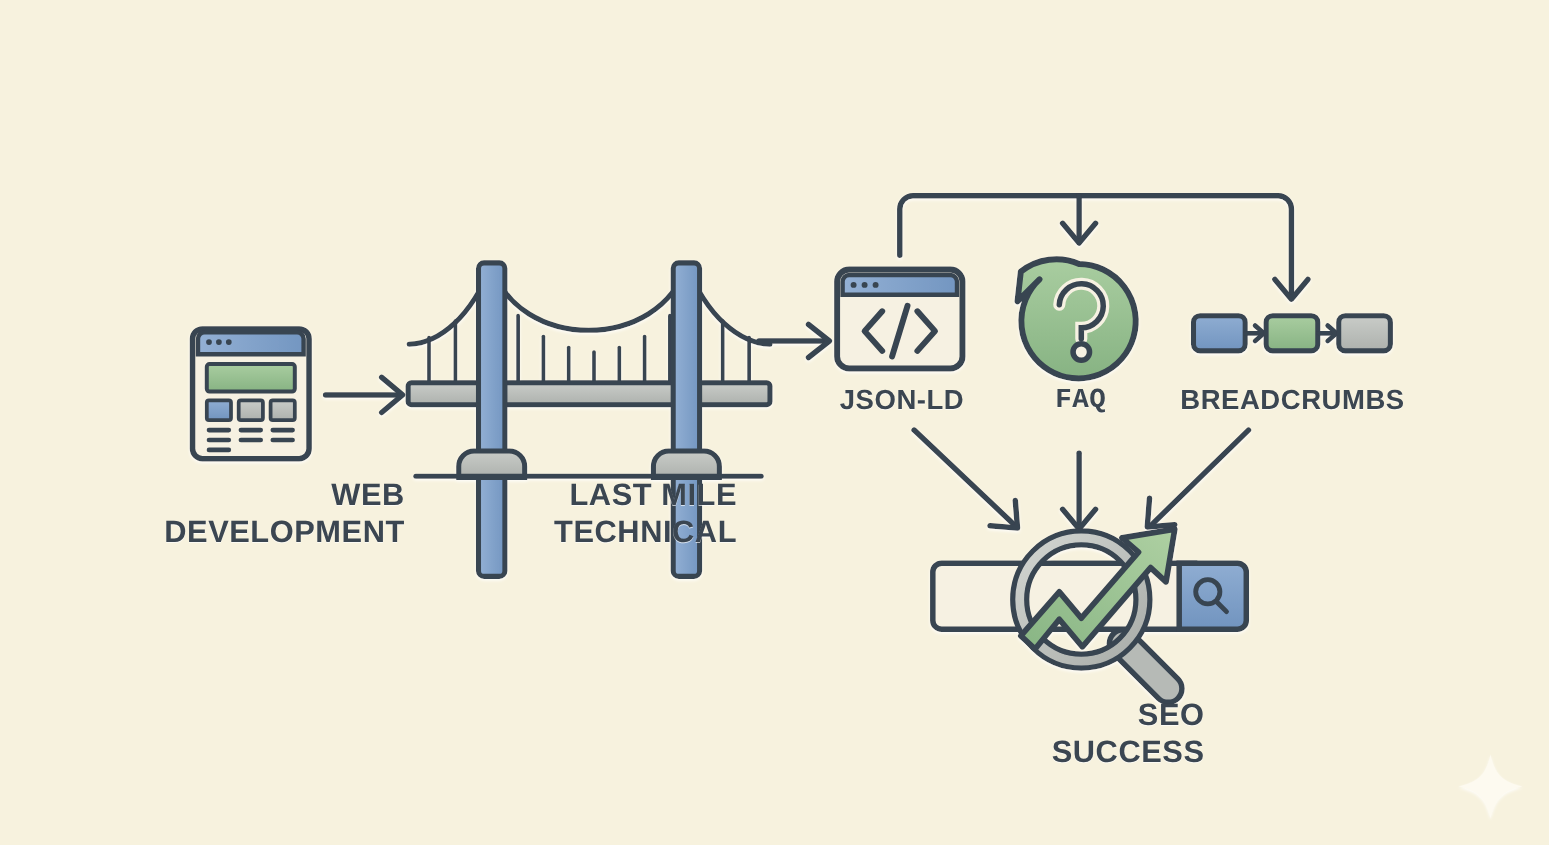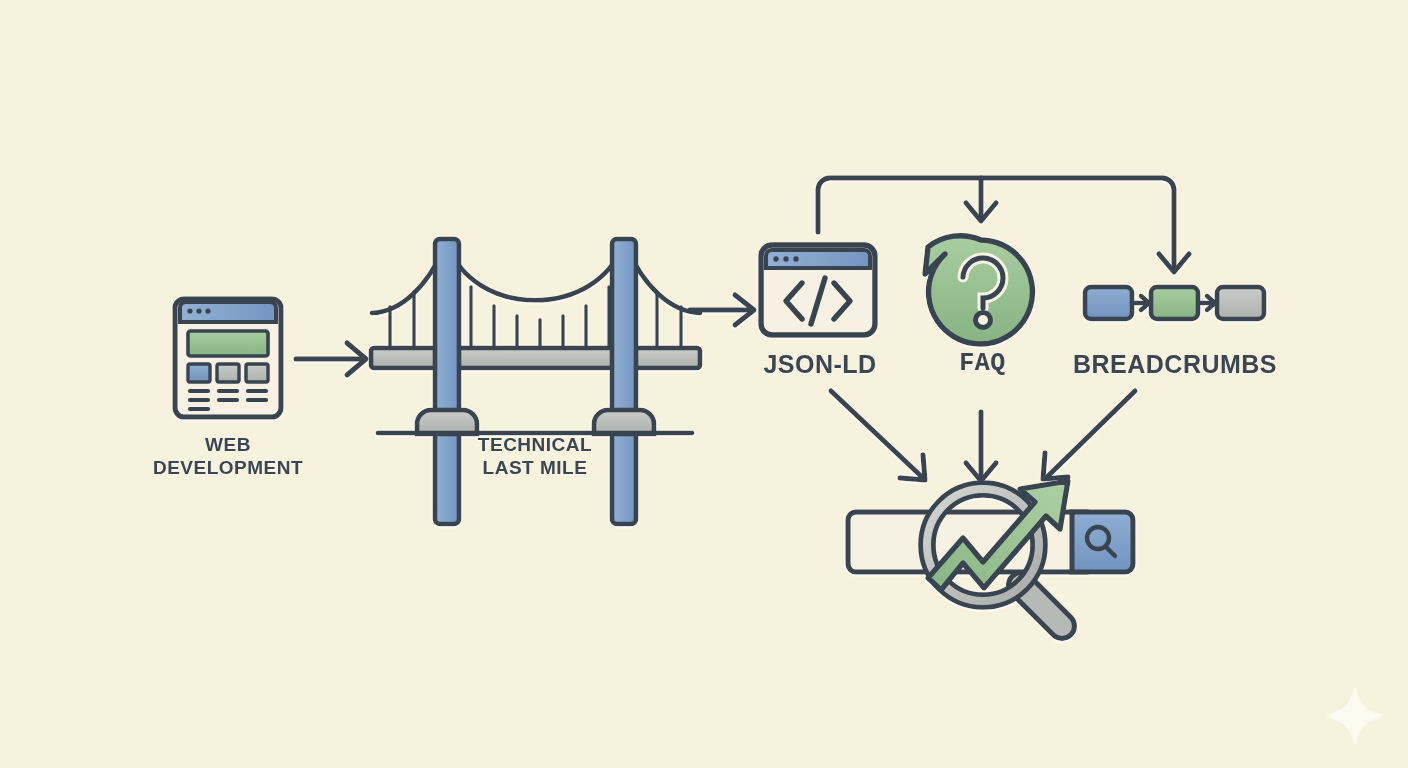--- a/index.html
+++ b/index.html
@@ -26,21 +26,21 @@
     position: absolute;
     text-align: center;
     color: #3b4651;
     font-family: "Liberation Sans", sans-serif;
     font-weight: bold;
     letter-spacing: 0.5px;
     line-height: 1.22;
     text-shadow: 0 1px 0 rgba(255,255,255,0.65);
     user-select: none;
   }
-  .lbl-big { font-size: 19px; }
+  .lbl-big { font-size: 28px; text-align: right; }
   .lbl-mid { font-size: 25px; }
   .caption-web { left: 88px; top: 433px; width: 280px; }
   .caption-bridge { left: 400px; top: 433px; width: 270px; }
   .caption-json { left: 720px; top: 349px; width: 200px; }
   .caption-faq  { left: 895px; top: 349px; width: 175px; font-family: Liberation Mono, monospace; }
   .caption-crumb{ left: 1030px; top: 349px; width: 290px; }
   .caption-seo  { left: 870px; top: 633px; width: 225px; }
 </style>
 </head>
 <body>
@@ -224,30 +224,34 @@
 
     </g>
   </svg>
 
   <div class="lbl lbl-big caption-web">
     <div>WEB</div>
     <div>DEVELOPMENT</div>
   </div>
 
   <div class="lbl lbl-big caption-bridge">
+    <div>LAST MILE</div>
     <div>TECHNICAL</div>
-    <div>LAST MILE</div>
   </div>
 
   <div class="lbl lbl-mid caption-json">
     <div>JSON-LD</div>
   </div>
 
   <div class="lbl lbl-mid caption-faq">
     <div>FAQ</div>
   </div>
 
   <div class="lbl lbl-mid caption-crumb">
     <div>BREADCRUMBS</div>
   </div>
 
+  <div class="lbl lbl-big caption-seo">
+    <div>SEO</div>
+    <div>SUCCESS</div>
+  </div>
 
 </div>
 
 </body></html>

